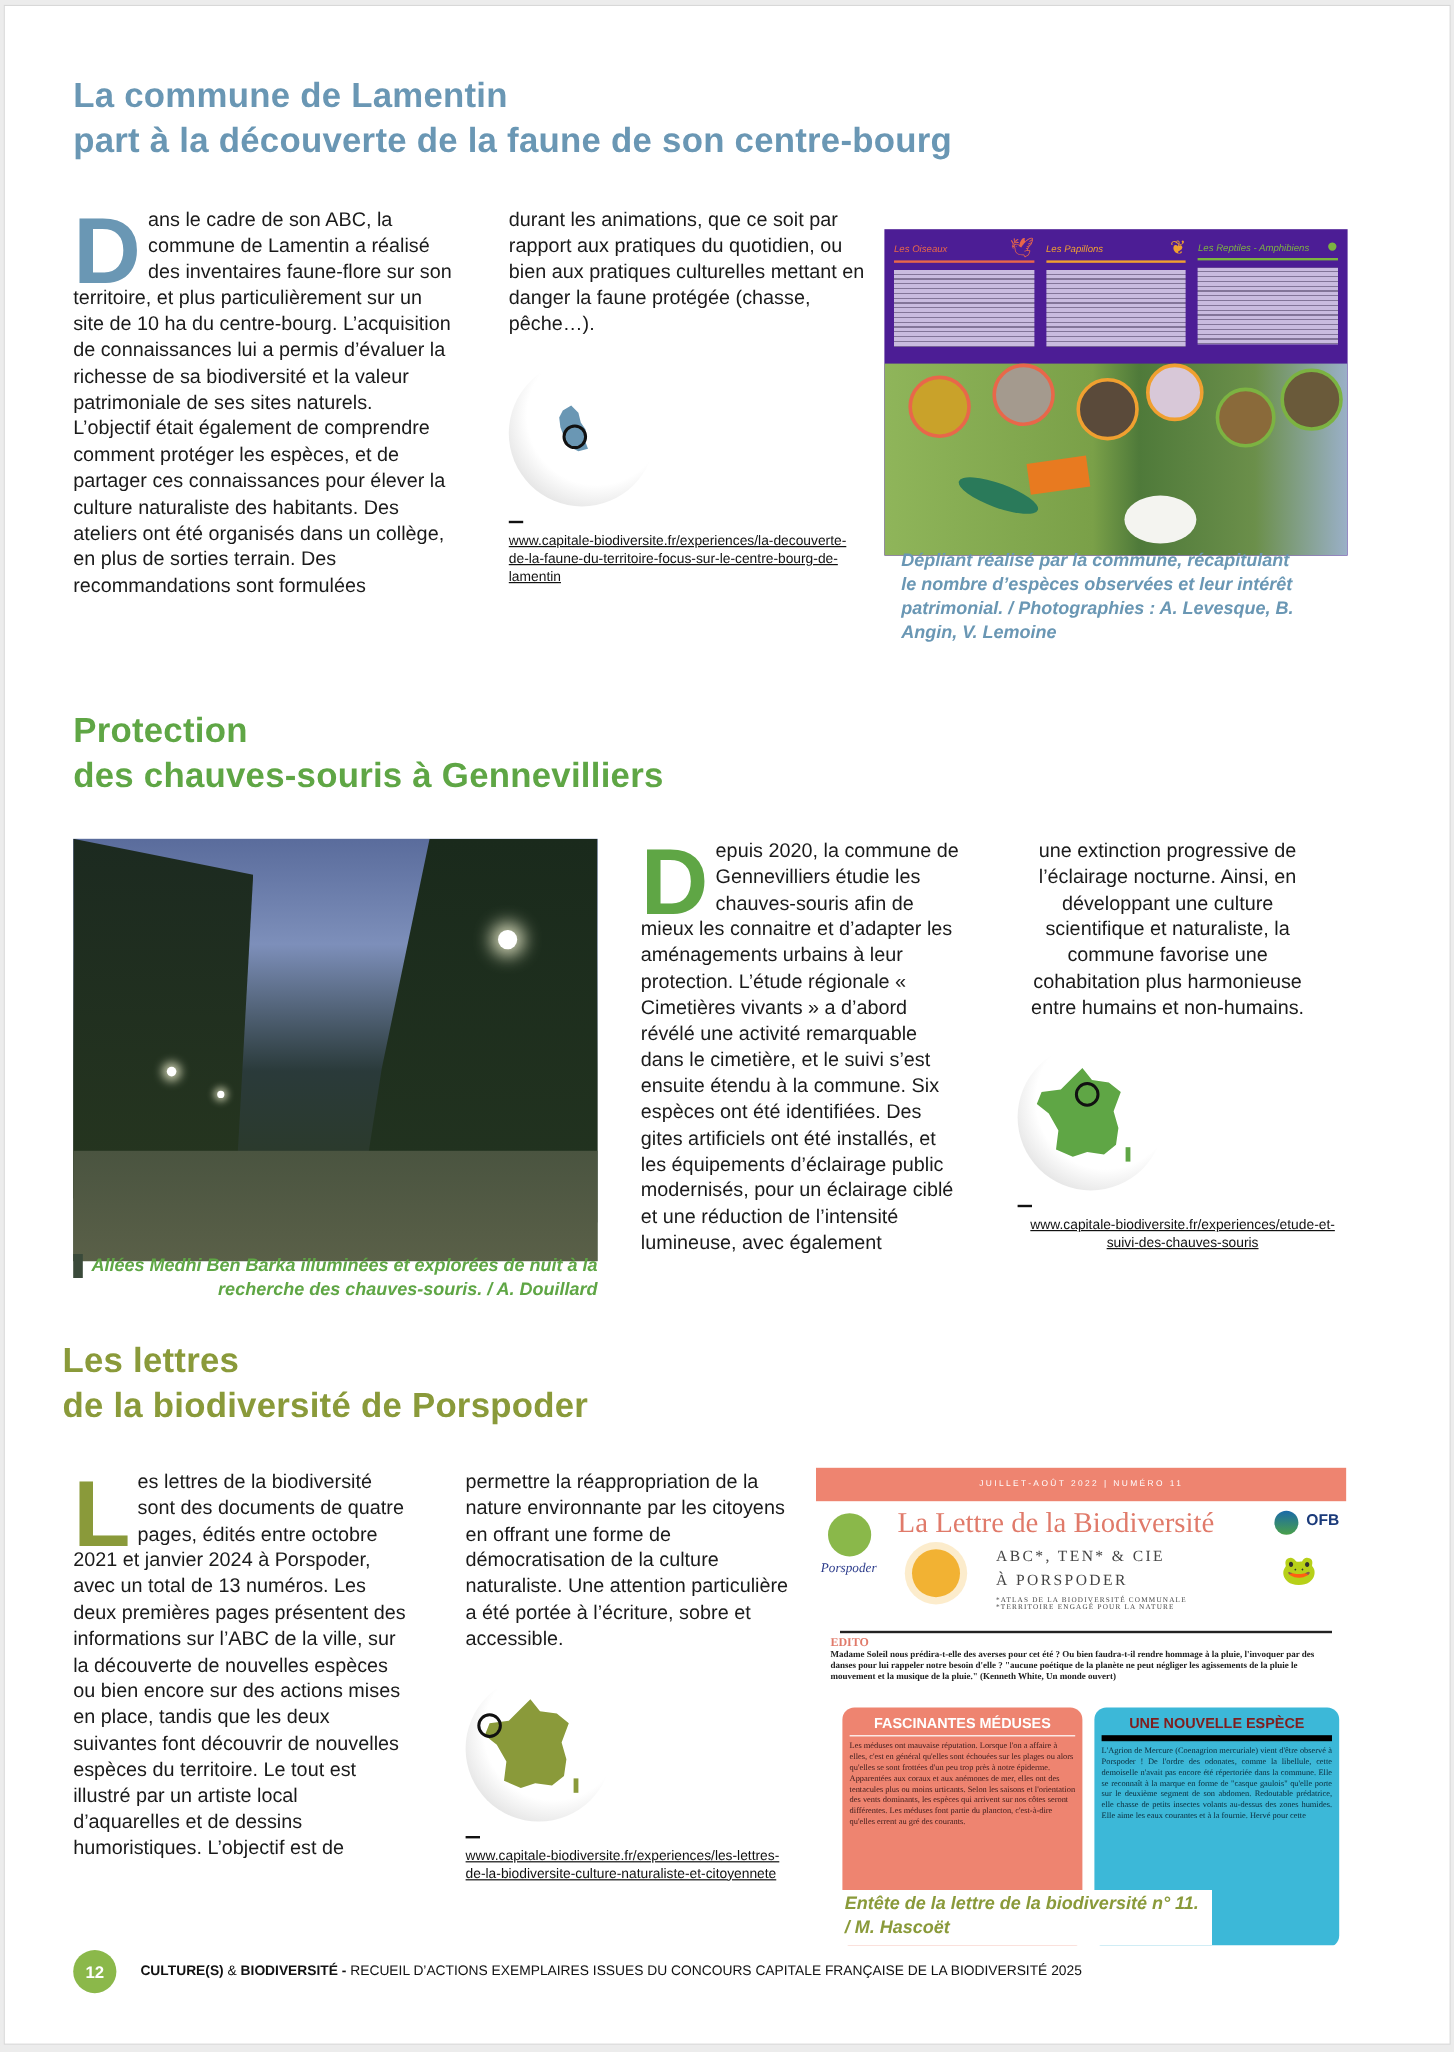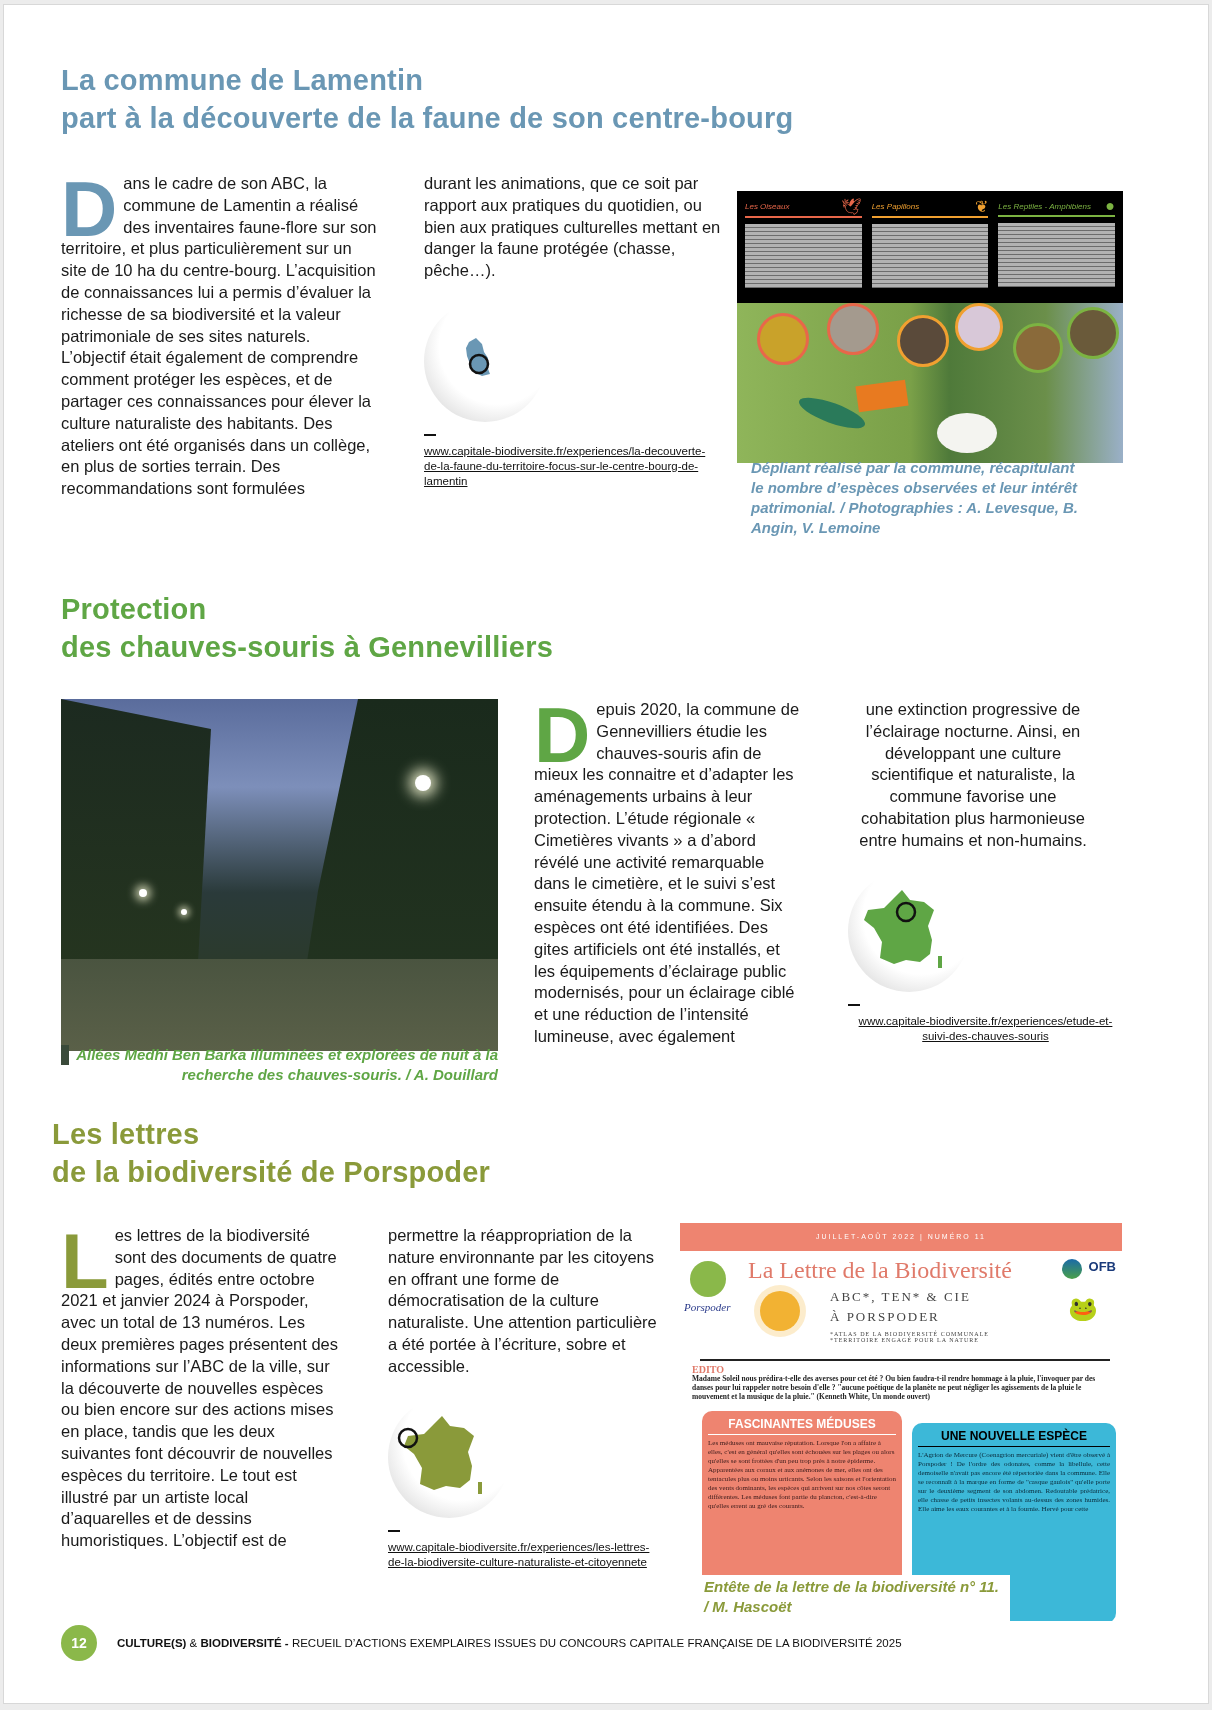--- a/index.html
+++ b/index.html
@@ -38,21 +38,21 @@
     <div class="globe" style="margin-top:18px;">
       <svg width="122" height="122" viewBox="0 0 122 122" style="position:absolute;left:0;top:0">
         <path d="M45 42 L52 38 L58 44 L60 52 L64 58 L63 66 L66 74 L58 76 L50 72 L46 64 L43 56 L42 48 Z" fill="#6a97b4"></path>
         <circle cx="55" cy="64" r="9" fill="none" stroke="#111" stroke-width="2.5"></circle>
       </svg>
     </div>
     <div style="margin-top:12px;" class="dash"></div>
     <a class="link" style="display:block;width:285px;">www.capitale-biodiversite.fr/experiences/la-decouverte-de-la-faune-du-territoire-focus-sur-le-centre-bourg-de-lamentin</a>
   </div>
 
-  <div class="abs" style="left:733px;top:186px;width:386px;height:272px;background:#000000;overflow:hidden;">
+  <div class="abs" style="left:733px;top:186px;width:386px;height:272px;background:#4c1d95;overflow:hidden;">
     <div style="display:flex;height:112px;padding:6px 8px 0 8px;gap:10px;">
       <div style="flex:1;">
         <div style="display:flex;justify-content:space-between;align-items:center;border-bottom:2px solid #e8674a;">
           <span style="font-size:8px;color:#e8674a;font-style:italic;">Les Oiseaux</span>
           <span style="color:#e8674a;font-size:16px;">🕊</span>
         </div>
         <div style="margin-top:6px;height:64px;background:repeating-linear-gradient(#fff 0 3px,#9a9a9a 3px 4px);opacity:.7"></div>
       </div>
       <div style="flex:1;">
         <div style="display:flex;justify-content:space-between;align-items:center;border-bottom:2px solid #f0a030;">
@@ -159,26 +159,26 @@
         <div style="font-size:6px;letter-spacing:1px;margin-top:6px;">*ATLAS DE LA BIODIVERSITÉ COMMUNALE</div>
         <div style="font-size:6px;letter-spacing:1px;">*TERRITOIRE ENGAGÉ POUR LA NATURE</div>
       </div>
       <div style="position:absolute;right:24px;top:44px;font-size:24px;color:#3a8a5a;">🐸</div>
       <div style="position:absolute;left:20px;right:12px;bottom:2px;height:2px;background:#222;"></div>
     </div>
     <div style="padding:2px 12px;font-size:7.5px;line-height:9px;color:#222;">
       <div style="color:#e07a6a;font-size:10px;font-weight:700;">EDITO</div>
       <div style="font-weight:700;">Madame Soleil nous prédira-t-elle des averses pour cet été ? Ou bien faudra-t-il rendre hommage à la pluie, l'invoquer par des danses pour lui rappeler notre besoin d'elle ? "aucune poétique de la planète ne peut négliger les agissements de la pluie le mouvement et la musique de la pluie." (Kenneth White, Un monde ouvert)</div>
     </div>
-    <div style="position:absolute;left:22px;top:188px;width:200px;height:200px;background:#ee8470;border-radius:10px;padding:6px;box-sizing:border-box;">
+    <div style="position:absolute;left:22px;top:200px;width:200px;height:200px;background:#ee8470;border-radius:10px;padding:6px;box-sizing:border-box;">
       <div style="color:#fff;font-family:'Liberation Sans',sans-serif;font-weight:700;font-size:12px;text-align:center;border-bottom:1px solid #fff;padding-bottom:3px;">FASCINANTES MÉDUSES</div>
       <div style="font-size:7px;line-height:9px;color:#3a1a1a;margin-top:4px;">Les méduses ont mauvaise réputation. Lorsque l'on a affaire à elles, c'est en général qu'elles sont échouées sur les plages ou alors qu'elles se sont frottées d'un peu trop près à notre épiderme. Apparentées aux coraux et aux anémones de mer, elles ont des tentacules plus ou moins urticants. Selon les saisons et l'orientation des vents dominants, les espèces qui arrivent sur nos côtes seront différentes. Les méduses font partie du plancton, c'est-à-dire qu'elles errent au gré des courants.</div>
     </div>
     <div style="position:absolute;left:232px;top:200px;width:204px;height:200px;background:#3cb8d8;border-radius:10px;padding:6px;box-sizing:border-box;">
-      <div style="color:#000000;font-family:'Liberation Sans',sans-serif;font-weight:700;font-size:12px;text-align:center;border-bottom:1px solid #000000;padding-bottom:3px;">UNE NOUVELLE ESPÈCE</div>
+      <div style="color:#7f1d1d;font-family:'Liberation Sans',sans-serif;font-weight:700;font-size:12px;text-align:center;border-bottom:5px solid #000000;padding-bottom:3px;">UNE NOUVELLE ESPÈCE</div>
       <div style="font-size:7px;line-height:9px;color:#0a2a3a;margin-top:4px;text-align:justify;">L'Agrion de Mercure (Coenagrion mercuriale) vient d'être observé à Porspoder ! De l'ordre des odonates, comme la libellule, cette demoiselle n'avait pas encore été répertoriée dans la commune. Elle se reconnaît à la marque en forme de "casque gaulois" qu'elle porte sur le deuxième segment de son abdomen. Redoutable prédatrice, elle chasse de petits insectes volants au-dessus des zones humides. Elle aime les eaux courantes et à la fournie. Hervé pour cette</div>
     </div>
     <div style="position:absolute;left:0;top:352px;width:330px;height:46px;background:#fff;"></div>
   </div>
   <div class="abs caption olive" style="left:700px;top:1572px;width:300px;">Entête de la lettre de la biodiversité n° 11. / M. Hascoët</div>
 
   <div class="abs" style="left:57px;top:1620px;display:flex;align-items:center;gap:20px;">
     <div class="footer-num">12</div>
     <div style="font-size:11.5px;color:#111;white-space:nowrap;">
       <b>CULTURE(S)</b><span> &amp; </span><b>BIODIVERSITÉ</b><b> - </b><span>RECUEIL D’ACTIONS EXEMPLAIRES ISSUES DU CONCOURS CAPITALE FRANÇAISE DE LA BIODIVERSITÉ 2025</span>

